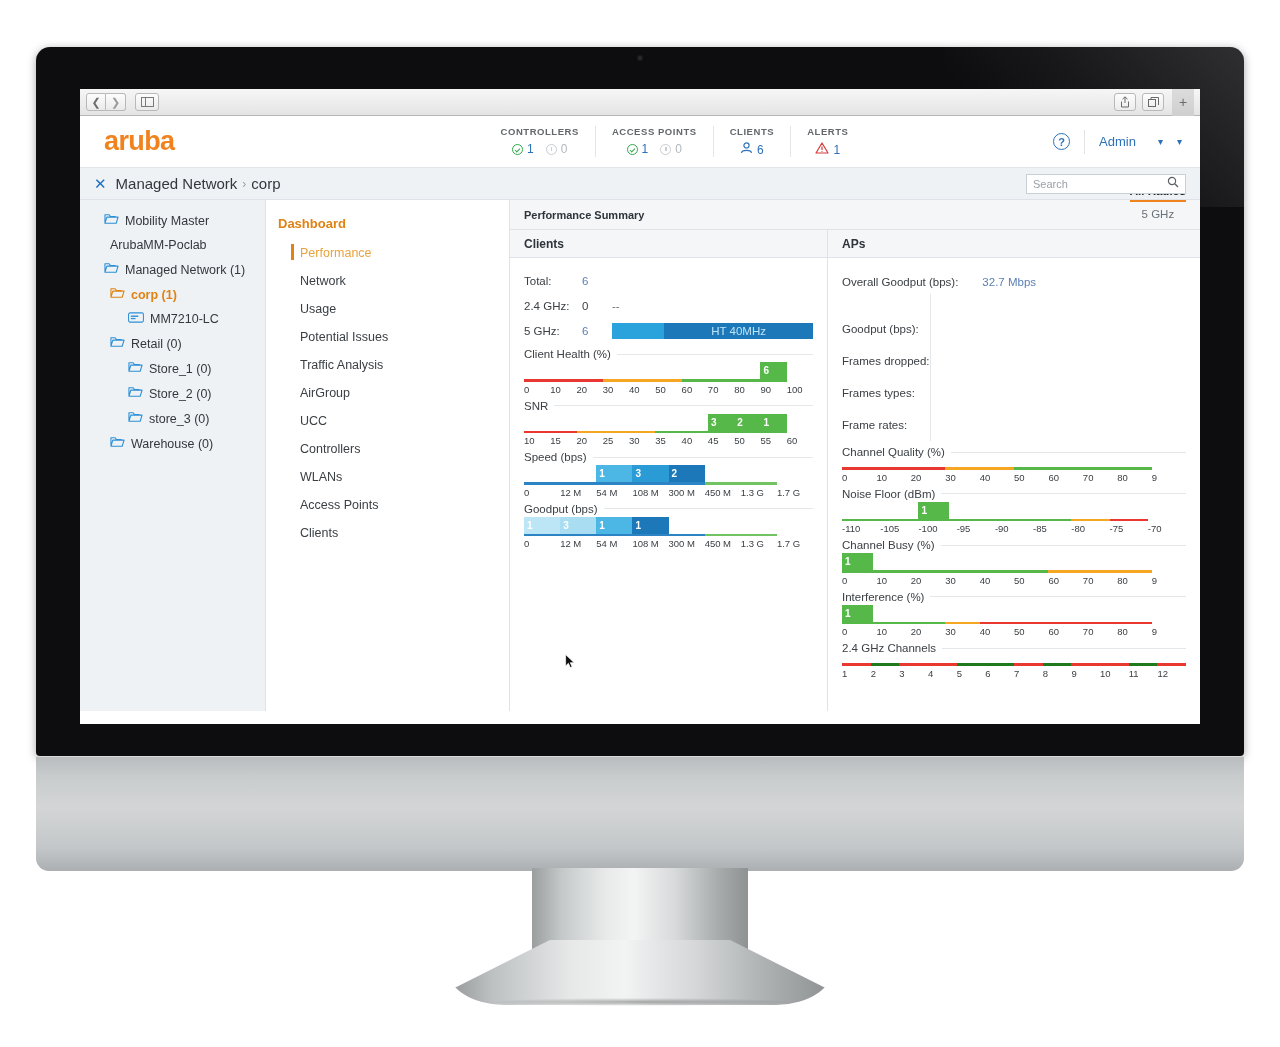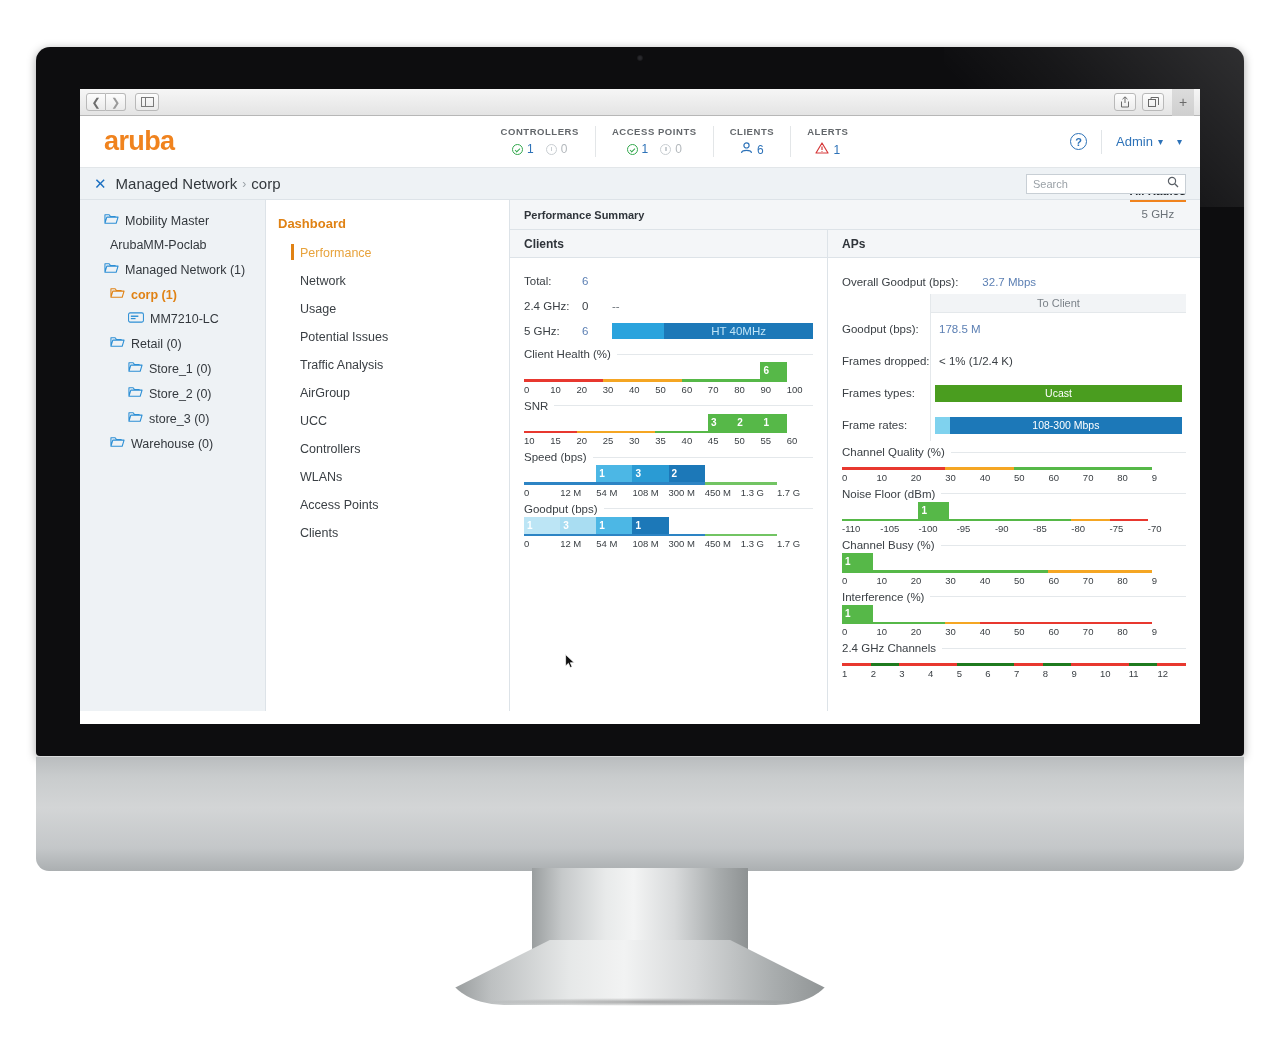--- a/index.html
+++ b/index.html
@@ -94,21 +94,21 @@
   .ok-circle::after{content:"";position:absolute;left:2px;top:3.4px;width:4.4px;height:2.2px;
     border-left:1.4px solid #32a84c;border-bottom:1.4px solid #32a84c;transform:rotate(-45deg);}
   .gray-circle{ width:11px;height:11px;border-radius:50%;border:1.4px solid #c9ced2; position:relative;}
   .gray-circle::after{content:"";position:absolute;left:4.2px;top:2px;width:1.4px;height:4px;background:#c9ced2;}
   .val-blue{ color:#2d72b8; }
   .val-gray{ color:#b3b8bc; }
   .header-right{ margin-left:auto; display:flex; align-items:center; gap:14px; padding-right:4px;}
   .help-circle{ width:17px;height:17px;border-radius:50%;border:1.3px solid #2d72b8;color:#2d72b8;
     font-size:11px; display:flex;align-items:center;justify-content:center; font-weight:600;}
   .hdr-divider{ width:1px;height:24px;background:#e1e5e8;}
-  .admin{ color:#2d72b8; font-size:13px; display:flex;align-items:center;gap:5px;}
+  .admin{ color:#2d72b8; font-size:13px; display:flex;align-items:center;gap:22px;}
   .caret{ font-size:10px; }
 
   
   .crumb-bar{ height:32px; background:#eef2f5; display:flex; align-items:center; padding:0 14px;
     border-bottom:1px solid #dde3e8;}
   .x-icon{ color:#1b6fc1; font-size:15px; font-weight:300; margin-right:9px; line-height:1;}
   .crumb{ font-size:15px; color:#33383d;}
   .crumb-sep{ color:#9aa1a7; margin:0 5px; font-size:12px;}
   .search-box{ margin-left:auto; width:160px; height:20px; border:1px solid #c8cfd5; background:#fff;
     display:flex;align-items:center; padding:0 6px; position:relative;}
@@ -570,36 +570,20 @@
 
                 <div class="ap-table">
                   <div class="ap-labels">
                     <div class="ap-lbl-cell h"></div>
                     <div class="ap-lbl-cell">Goodput (bps):</div>
                     <div class="ap-lbl-cell">Frames dropped:</div>
                     <div class="ap-lbl-cell">Frames types:</div>
                     <div class="ap-lbl-cell">Frame rates:</div>
                   </div>
                   <div class="ap-cols">
-                    <div class="ap-col">
-                      <div class="ap-col-head">To Client</div>
-                      <div class="ap-cell">178.5 M</div>
-                      <div class="ap-cell black">&lt; 1% (1/2.4 K)</div>
-                      <div class="ap-cell bar">
-                        <span class="stackbar" id="ft-to">
-                            <div style="width: 100%; background: rgb(74, 157, 31);">Ucast</div>
-                          </span>
-                      </div>
-                      <div class="ap-cell bar">
-                        <span class="stackbar" id="fr-to">
-                            <div style="width: 6%; background: rgb(127, 210, 238);"></div>
-                            <div style="width: 94%; background: rgb(28, 120, 184);">108-300 Mbps</div>
-                          </span>
-                      </div>
-                    </div>
                   </div>
                 </div>
 
                 <div id="aps-charts">
                     <div>
                       <div class="mini-title">
                         <span>Channel Quality (%)</span>
                         <span class="rule"></span>
                       </div>
                       <div class="chart">

